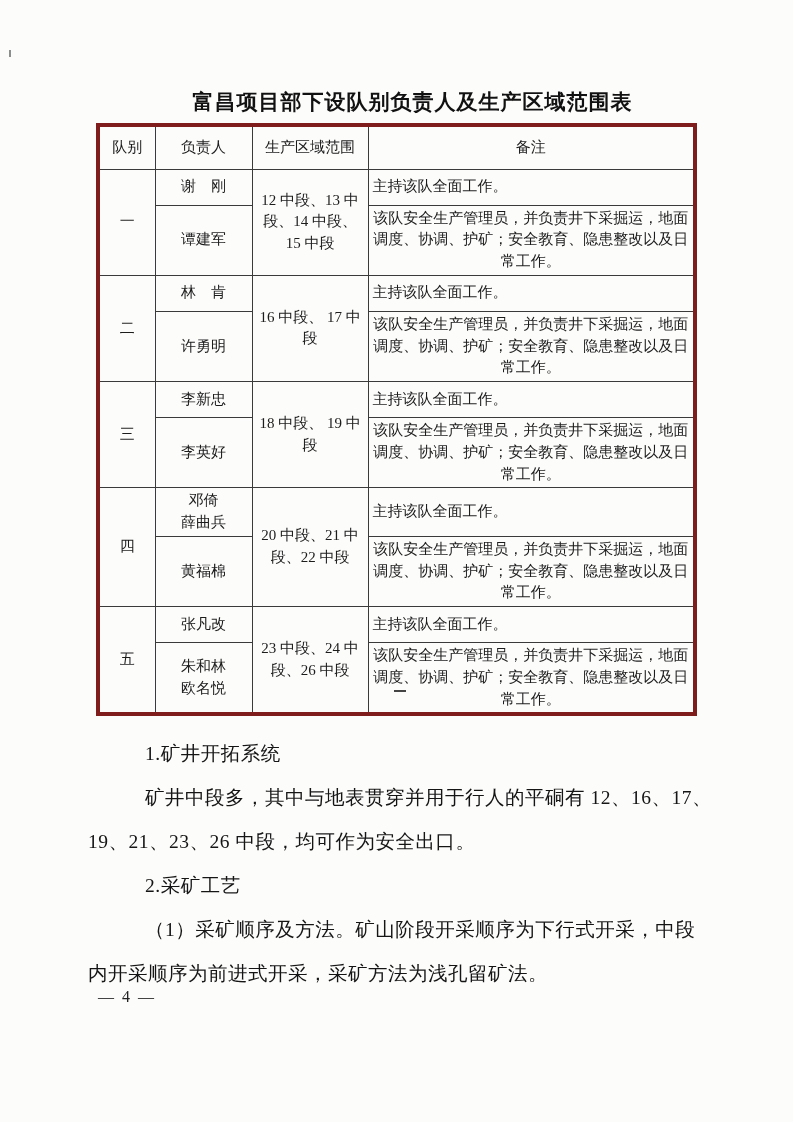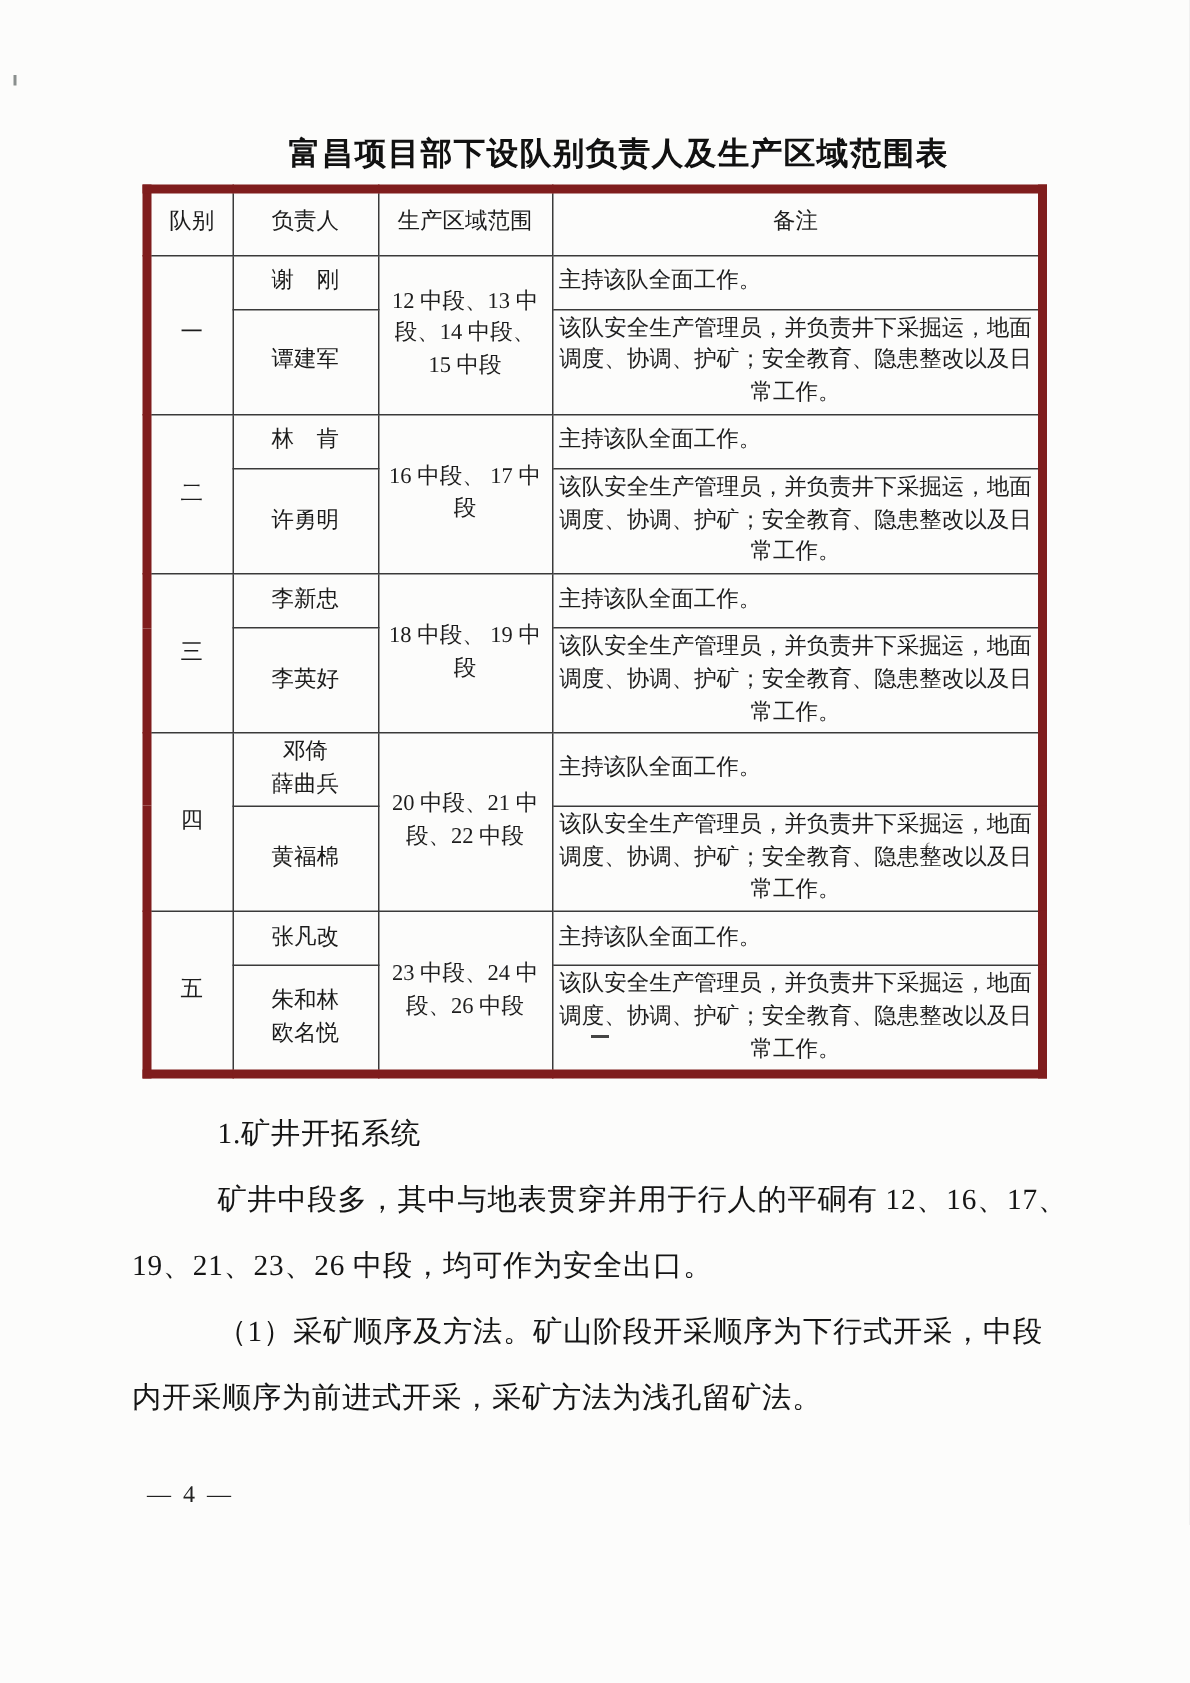--- a/index.html
+++ b/index.html
@@ -19,21 +19,21 @@
     font-size:21px;
     font-weight:bold;
     letter-spacing:1px;
     color:#111;
     margin-left:32px;
   }
   table.roster {
     width:597px;
     margin:7px auto 0 auto;
     border-collapse:collapse;
-    border:6px solid #7f1d1d;
+    border:4px solid #7f1d1d;
     table-layout:fixed;
   }
   table.roster td, table.roster th {
     border:1px solid #3a3a3a;
     font-size:15px;
     font-weight:normal;
     color:#1c1c1c;
     vertical-align:middle;
     padding:2px 4px;
     line-height:1.45;
@@ -146,20 +146,21 @@
         <td class="name">朱和林
 欧名悦</td>
         <td class="note-mgr">该队安全生产管理员，并负责井下采掘运，地面调度、协调、护矿；安全教育、隐患整改以及日常工作。</td>
       </tr>
     </tbody>
   </table>
 
   <div class="body-text">
     <p>1.矿井开拓系统</p>
     <p>矿井中段多，其中与地表贯穿并用于行人的平硐有 12、16、17、19、21、23、26 中段，均可作为安全出口。</p>
+    <p>2.采矿工艺</p>
     <p>（1）采矿顺序及方法。矿山阶段开采顺序为下行式开采，中段内开采顺序为前进式开采，采矿方法为浅孔留矿法。</p>
 
   </div>
 
   <div class="footer-pagenum">— 4 —</div>
 
   <div class="dash-under-700"></div>
   <div class="artifact speck-topleft"></div>
   <div class="artifact mark-right">‘·</div>
 </div>

